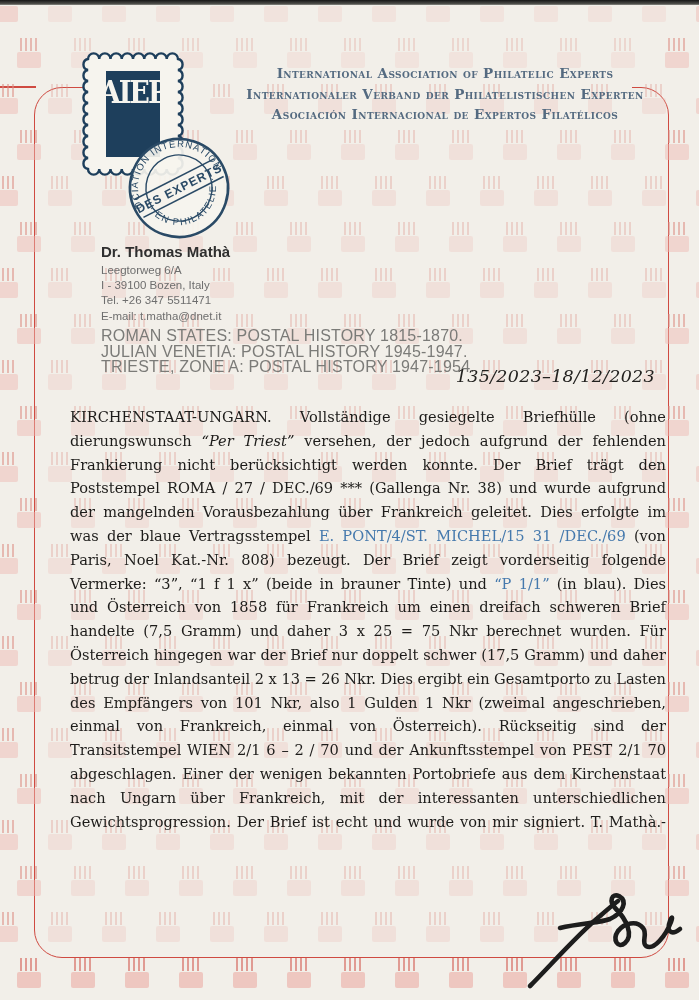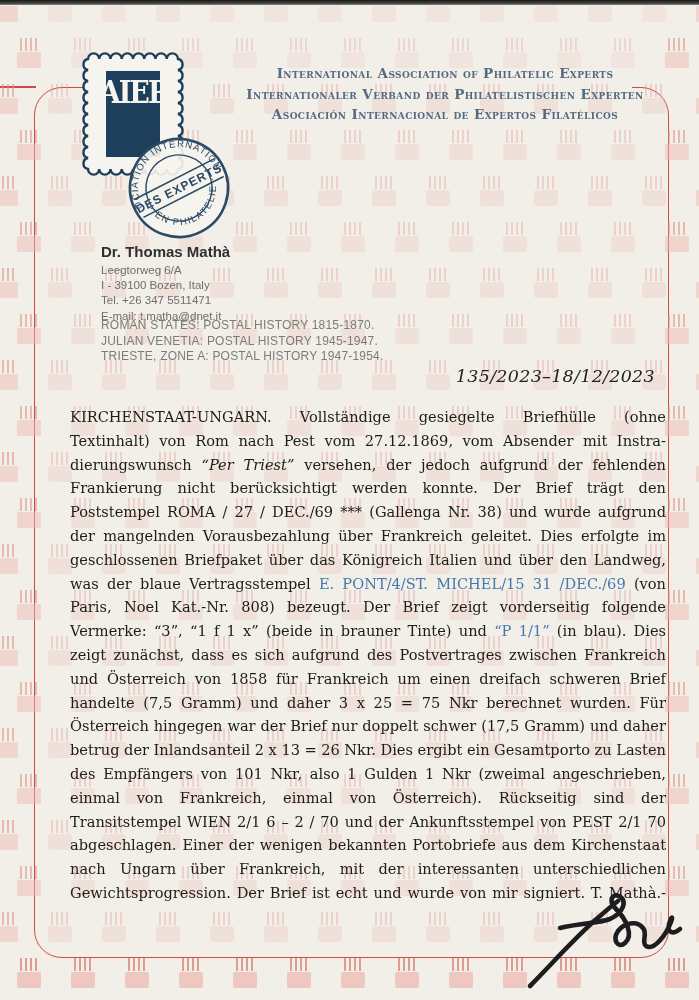--- a/index.html
+++ b/index.html
@@ -28,22 +28,22 @@
 
   
   #assoc{position:absolute;left:188px;top:63px;width:482px;text-align:center;
     color:#546a80;font-variant:small-caps;font-weight:600;font-size:13.5px;
     line-height:20.5px;letter-spacing:.4px;}
 
   
   #contact{position:absolute;left:85px;top:243px;font-family:"Liberation Sans",sans-serif;}
   #contact .name{font-size:15px;font-weight:bold;color:#2f2f2f;margin-bottom:3px;}
   #contact .addr{font-size:11.5px;line-height:15.2px;color:#6e6e6e;}
-  #specialties{position:absolute;left:85px;top:318px;font-family:"Liberation Sans",sans-serif;
-    font-size:12px;line-height:15.5px;color:#7b7b78;letter-spacing:.2px;}
+  #specialties{position:absolute;left:85px;top:328px;font-family:"Liberation Sans",sans-serif;
+    font-size:16px;line-height:15.5px;color:#7b7b78;letter-spacing:.2px;}
 
   
   #reference{position:absolute;right:60px;top:366px;font-style:italic;
     font-size:17.5px;color:#22211f;letter-spacing:.3px;}
 
   
   #body-text{position:absolute;left:54px;top:405px;width:596px;
     font-size:14.6px;color:#1d1c1a;}
   .body-line{height:23.8px;line-height:23.8px;text-align:justify;
     text-align-last:justify;white-space:nowrap;word-spacing:-0.2px;}
@@ -404,30 +404,27 @@
     <div id="specialties">
         <div>ROMAN STATES: POSTAL HISTORY 1815-1870.</div>
         <div>JULIAN VENETIA: POSTAL HISTORY 1945-1947.</div>
         <div>TRIESTE, ZONE A: POSTAL HISTORY 1947-1954.</div>
       </div>
 
     <div id="reference">135/2023–18/12/2023</div>
 
     <div id="body-text">
         <div class="body-line"><span>KIRCHENSTAAT-UNGARN.  Vollständige  gesiegelte  Briefhülle  (ohne</span></div>
-        <div class="body-line"><span>Textinhalt) von Rom nach Pest vom 27.12.1869, vom Absender mit Instra-</span></div>
         <div class="body-line"><span>dierungswunsch </span><span class=" seg-italic">“Per Triest”</span><span> versehen, der jedoch aufgrund der fehlenden</span></div>
         <div class="body-line"><span>Frankierung nicht berücksichtigt werden konnte. Der Brief trägt den</span></div>
         <div class="body-line"><span>Poststempel ROMA / 27 / DEC./69 *** (Gallenga Nr. 38)  und wurde aufgrund</span></div>
         <div class="body-line"><span>der mangelnden Vorausbezahlung über Frankreich geleitet. Dies erfolgte im</span></div>
-        <div class="body-line"><span>geschlossenen Briefpaket über das Königreich Italien und über den Landweg,</span></div>
         <div class="body-line"><span>was der blaue Vertragsstempel </span><span class="seg-blue">E. PONT/4/ST. MICHEL/15 31 /DEC./69</span><span> (von</span></div>
         <div class="body-line"><span>Paris, Noel Kat.-Nr. 808) bezeugt. Der Brief zeigt vorderseitig folgende</span></div>
         <div class="body-line"><span>Vermerke: “3”, “1 f 1 x” (beide in brauner Tinte) und </span><span class="seg-blue">“P 1/1”</span><span> (in blau). Dies</span></div>
-        <div class="body-line"><span>zeigt zunächst, dass es sich aufgrund des Postvertrages zwischen Frankreich</span></div>
         <div class="body-line"><span>und Österreich von 1858 für Frankreich um einen dreifach schweren Brief</span></div>
         <div class="body-line"><span>handelte (7,5 Gramm) und daher 3 x 25 = 75 Nkr berechnet wurden. Für</span></div>
         <div class="body-line"><span>Österreich hingegen war der Brief nur doppelt schwer (17,5 Gramm) und daher</span></div>
         <div class="body-line"><span>betrug der Inlandsanteil 2 x 13 = 26 Nkr. Dies ergibt ein Gesamtporto zu Lasten</span></div>
         <div class="body-line"><span>des Empfängers von 101 Nkr, also 1 Gulden 1 Nkr (zweimal angeschrieben,</span></div>
         <div class="body-line"><span>einmal von Frankreich, einmal von Österreich). Rückseitig sind der</span></div>
         <div class="body-line"><span>Transitstempel WIEN 2/1 6 – 2 / 70 und der Ankunftsstempel von PEST 2/1 70</span></div>
         <div class="body-line"><span>abgeschlagen. Einer der wenigen bekannten Portobriefe aus dem Kirchenstaat</span></div>
         <div class="body-line"><span>nach Ungarn über Frankreich, mit der interessanten unterschiedlichen</span></div>
         <div class="body-line"><span>Gewichtsprogression. Der Brief ist echt und wurde von mir signiert.  T. Mathà.-</span></div>

